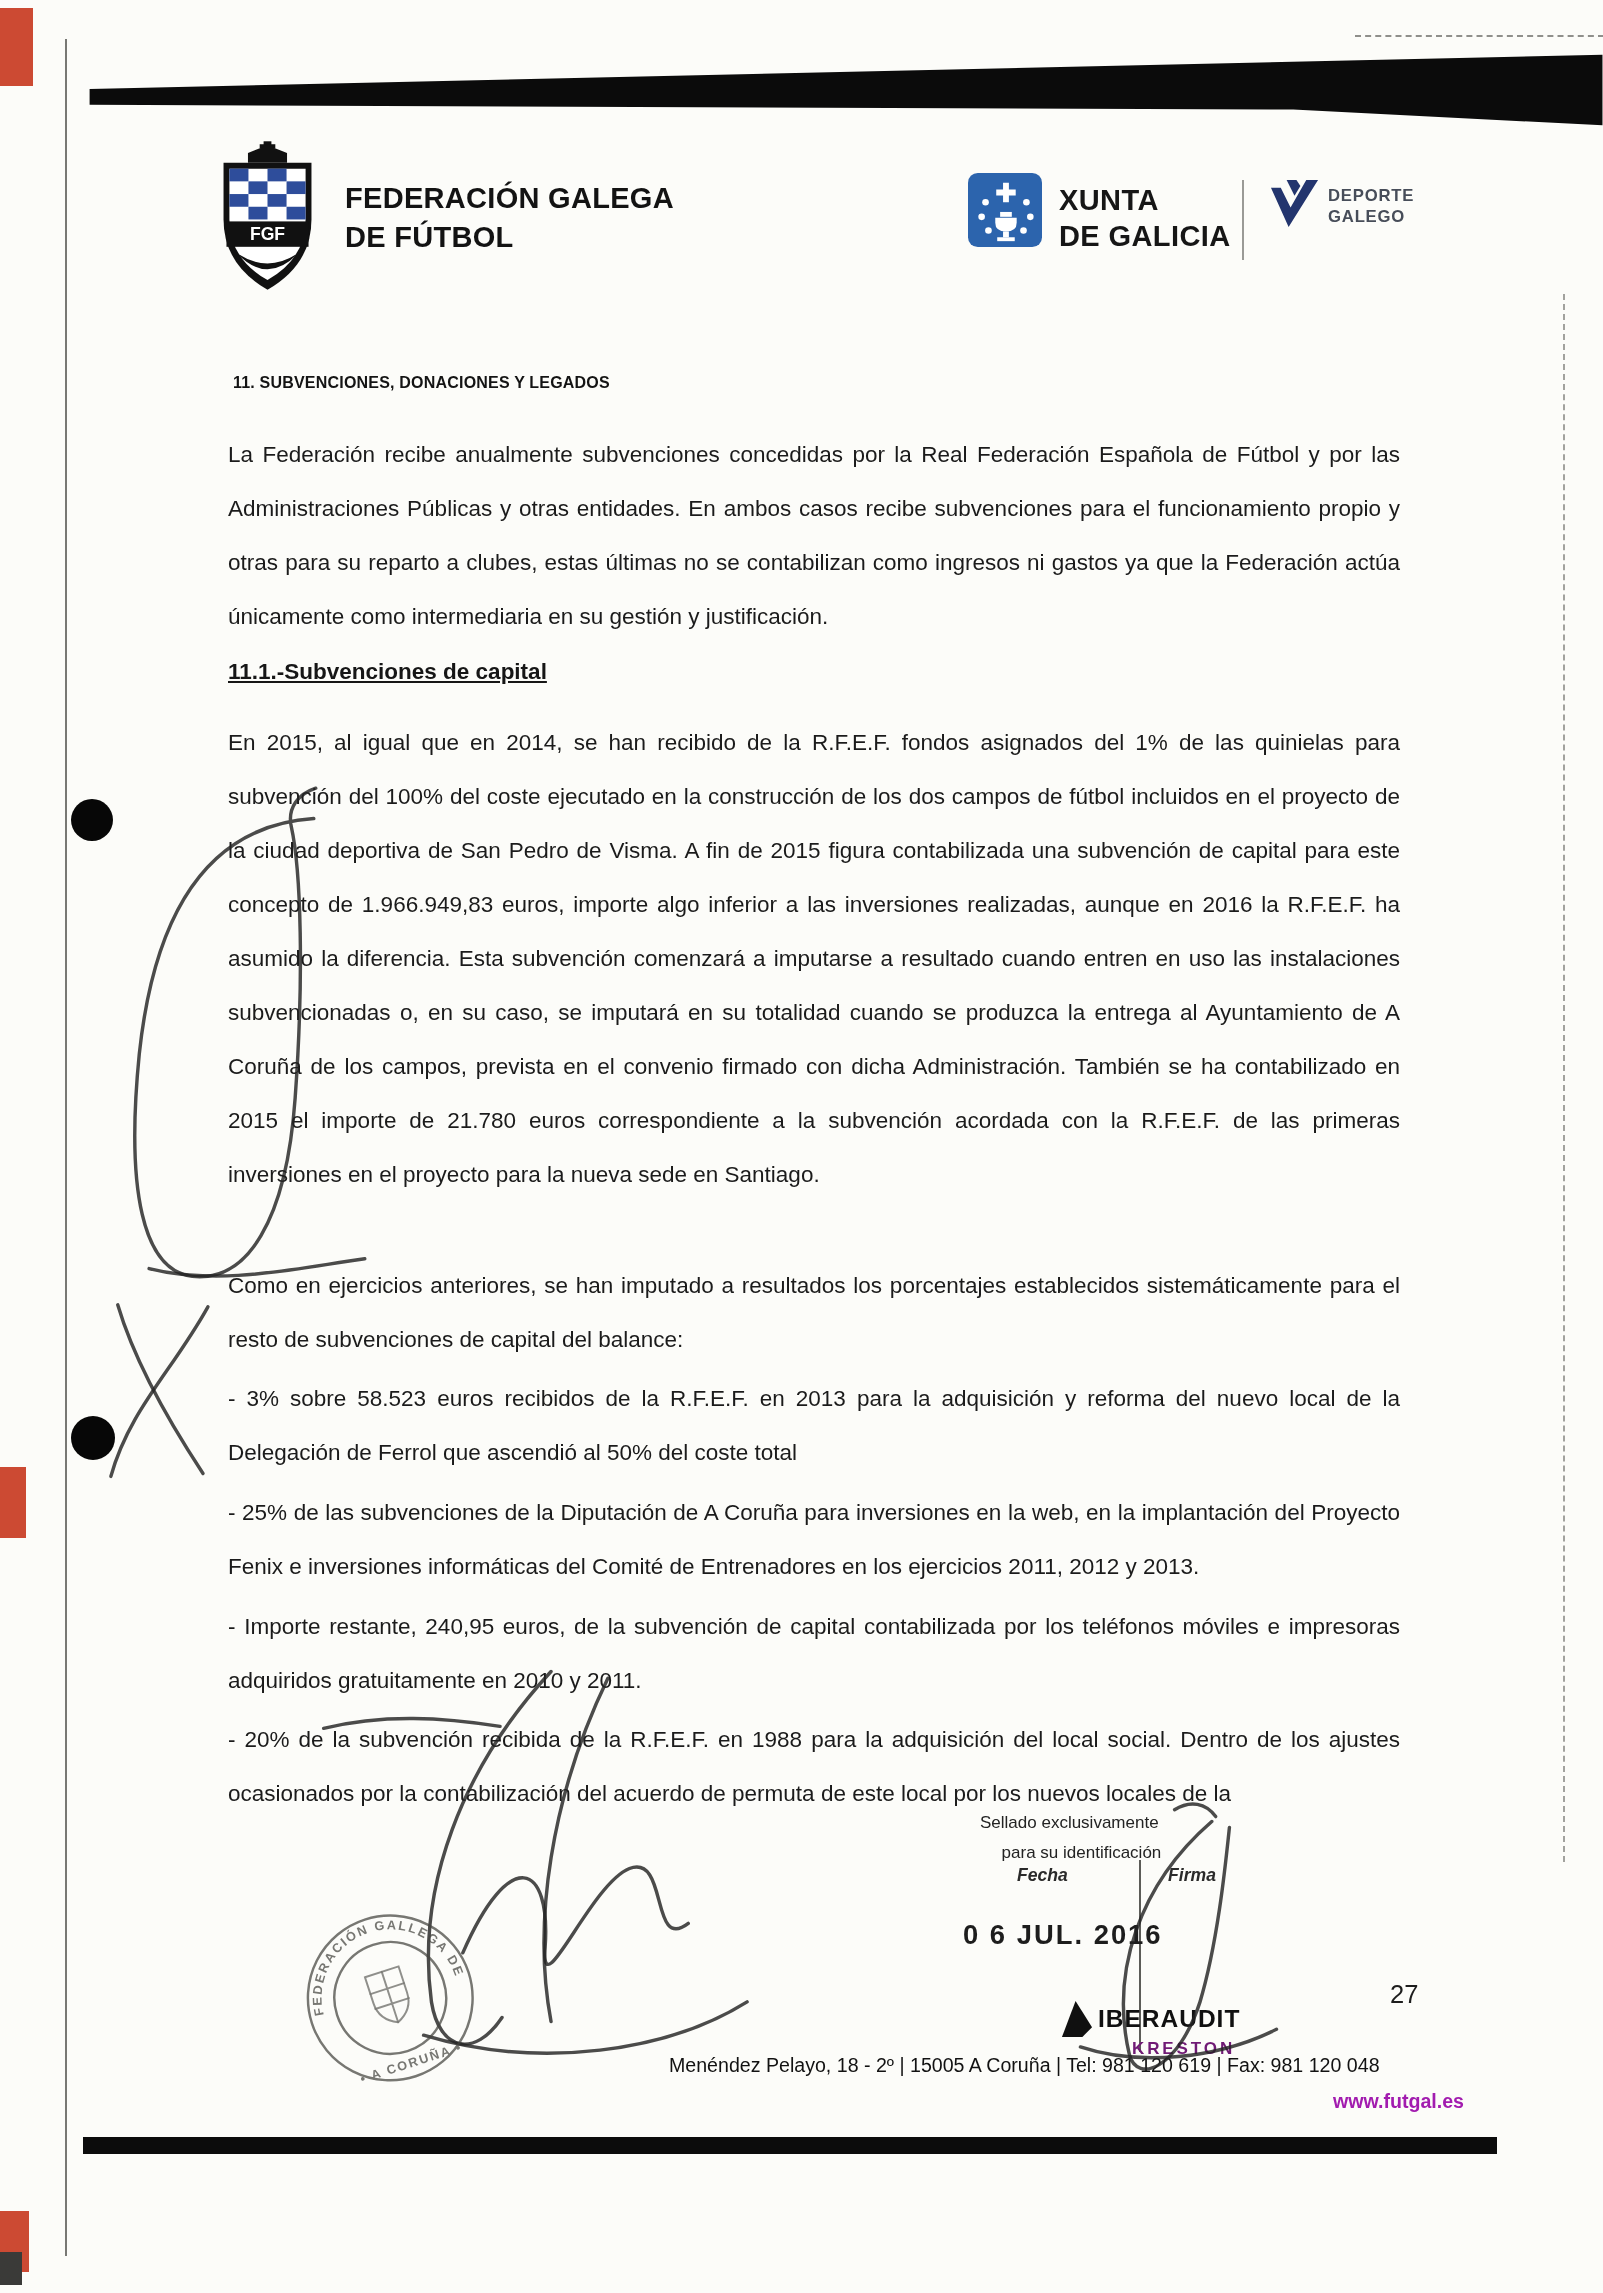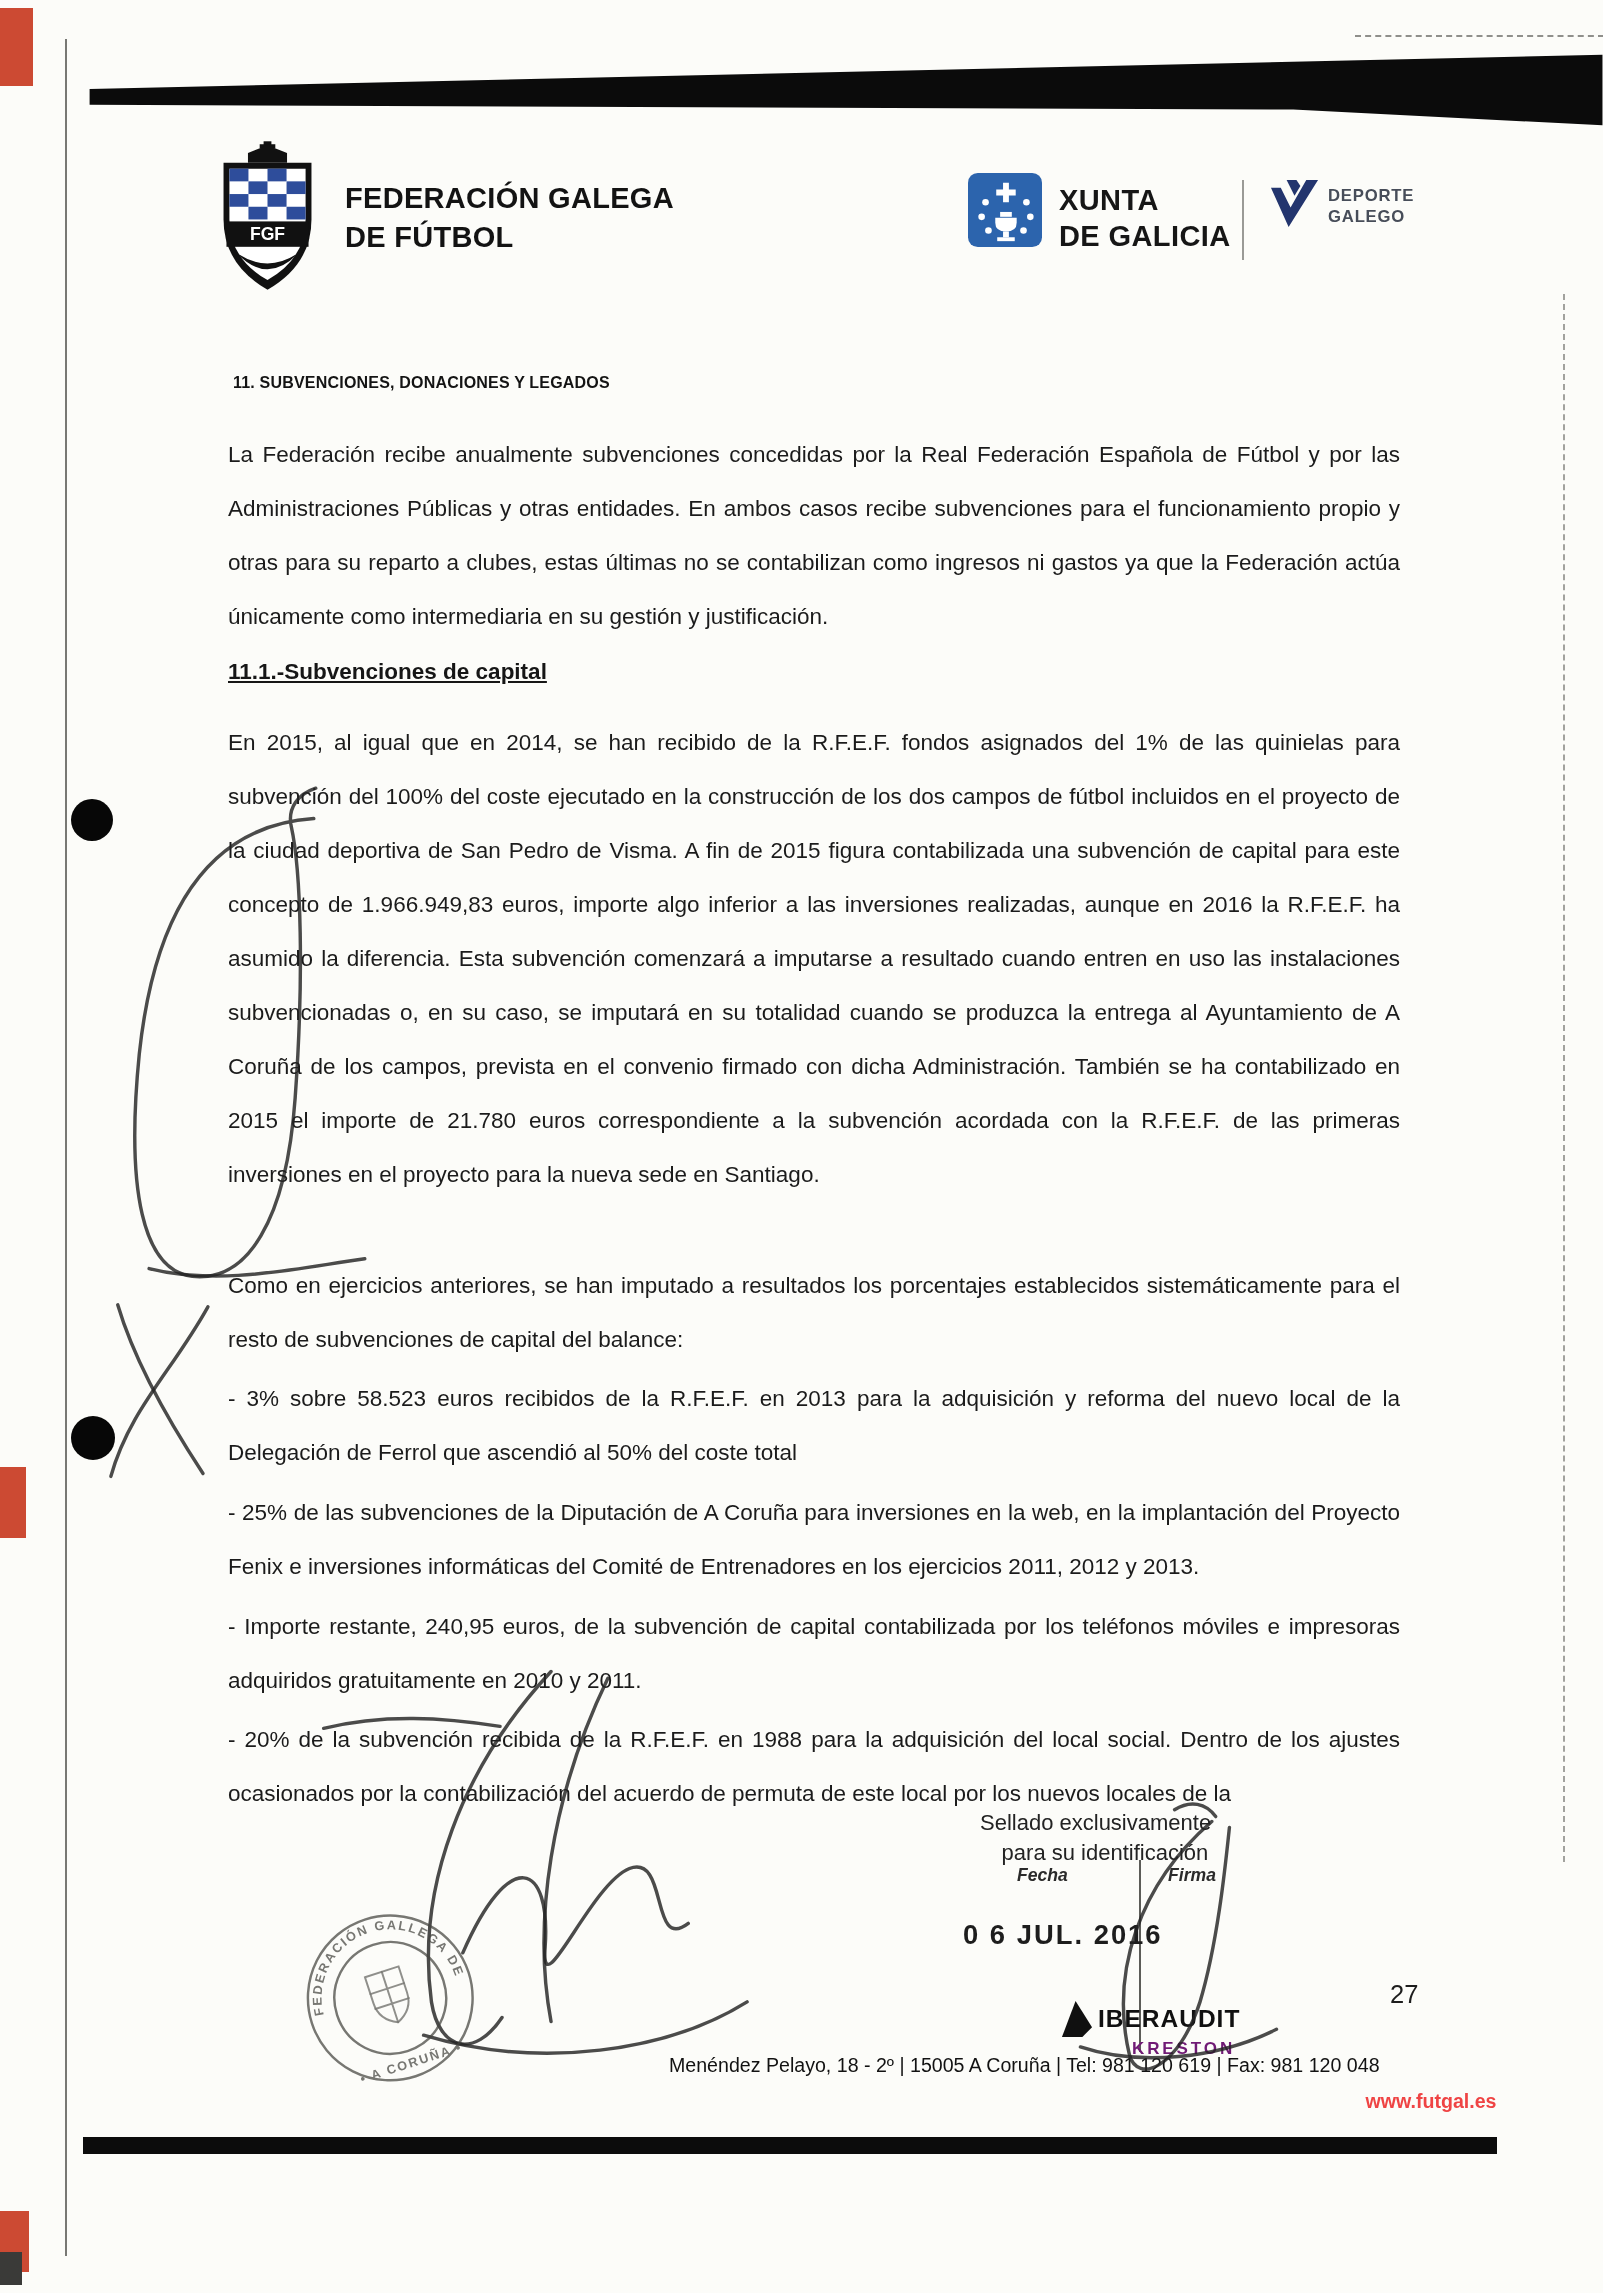--- a/index.html
+++ b/index.html
@@ -30,30 +30,30 @@
   .deporte-name{font-weight:bold;font-size:16.7px;line-height:20.6px;letter-spacing:0.8px;color:#474d59}
   .hdr-sep{position:absolute;left:1242px;top:180px;width:2px;height:80px;background:#9a9a96}
 
   
   .para{position:absolute;left:228px;width:1172px;font-size:22.5px;line-height:54px;
         text-align:justify;color:#1b1b1b}
   .section-title{position:absolute;left:233px;font-weight:bold;font-size:16px;color:#141414;letter-spacing:0.2px}
   .subsection{position:absolute;left:228px;font-weight:bold;font-size:22.5px;color:#161616;text-decoration:underline}
 
   
-  .sellado{position:absolute;left:980px;top:1808px;width:304px;font-size:22px;line-height:30px;color:#232323}
+  .sellado{position:absolute;left:980px;top:1808px;width:304px;font-size:17px;line-height:30px;color:#232323}
   .sellado .l2{padding-left:21.6px}
   .fecha-firma{position:absolute;top:1865px;font-size:17.6px;font-style:italic;font-weight:bold;color:#2a2a2a}
   .ff-divider{position:absolute;left:1139px;top:1860px;width:2px;height:192px;background:#5c5c58}
   .date-stamp{position:absolute;left:963px;top:1919px;font-size:27.4px;font-weight:bold;letter-spacing:2px;color:#1d1d1d}
   .page-num{position:absolute;left:1390px;top:1980px;font-size:25.5px;color:#1d1d1d}
   .auditor{position:absolute;left:1098px;top:2005px;font-size:24.5px;font-weight:bold;letter-spacing:1px;color:#101010}
   .auditor-net{position:absolute;left:1132px;top:2039px;font-size:17px;font-weight:bold;letter-spacing:2.9px;color:#701a75}
   .footer-address{position:absolute;left:669px;top:2054px;font-size:19.6px;font-weight:400;color:#121212}
-  .footer-web{position:absolute;left:1333px;top:2090px;width:196px;text-align:center;font-size:19.6px;font-weight:bold;color:#ef4444}
+  .footer-web{position:absolute;left:1333px;top:2090px;width:196px;text-align:left;font-size:19.6px;font-weight:bold;color:#a21caf}
 
   
   .ink path{fill:none;stroke:#232323;stroke-width:3.5;stroke-linecap:round;opacity:.82}
   .stampink{opacity:.72}
   .stampink circle{fill:none;stroke:#44443f;stroke-width:2.5}
   .stampink .stamptext{font-size:13px;font-weight:bold;letter-spacing:2px;fill:#44443f;font-family:"Liberation Sans",sans-serif}
   .stampink .shieldline{fill:none;stroke:#44443f;stroke-width:2}
   svg{display:block}
 </style>
 </head>

